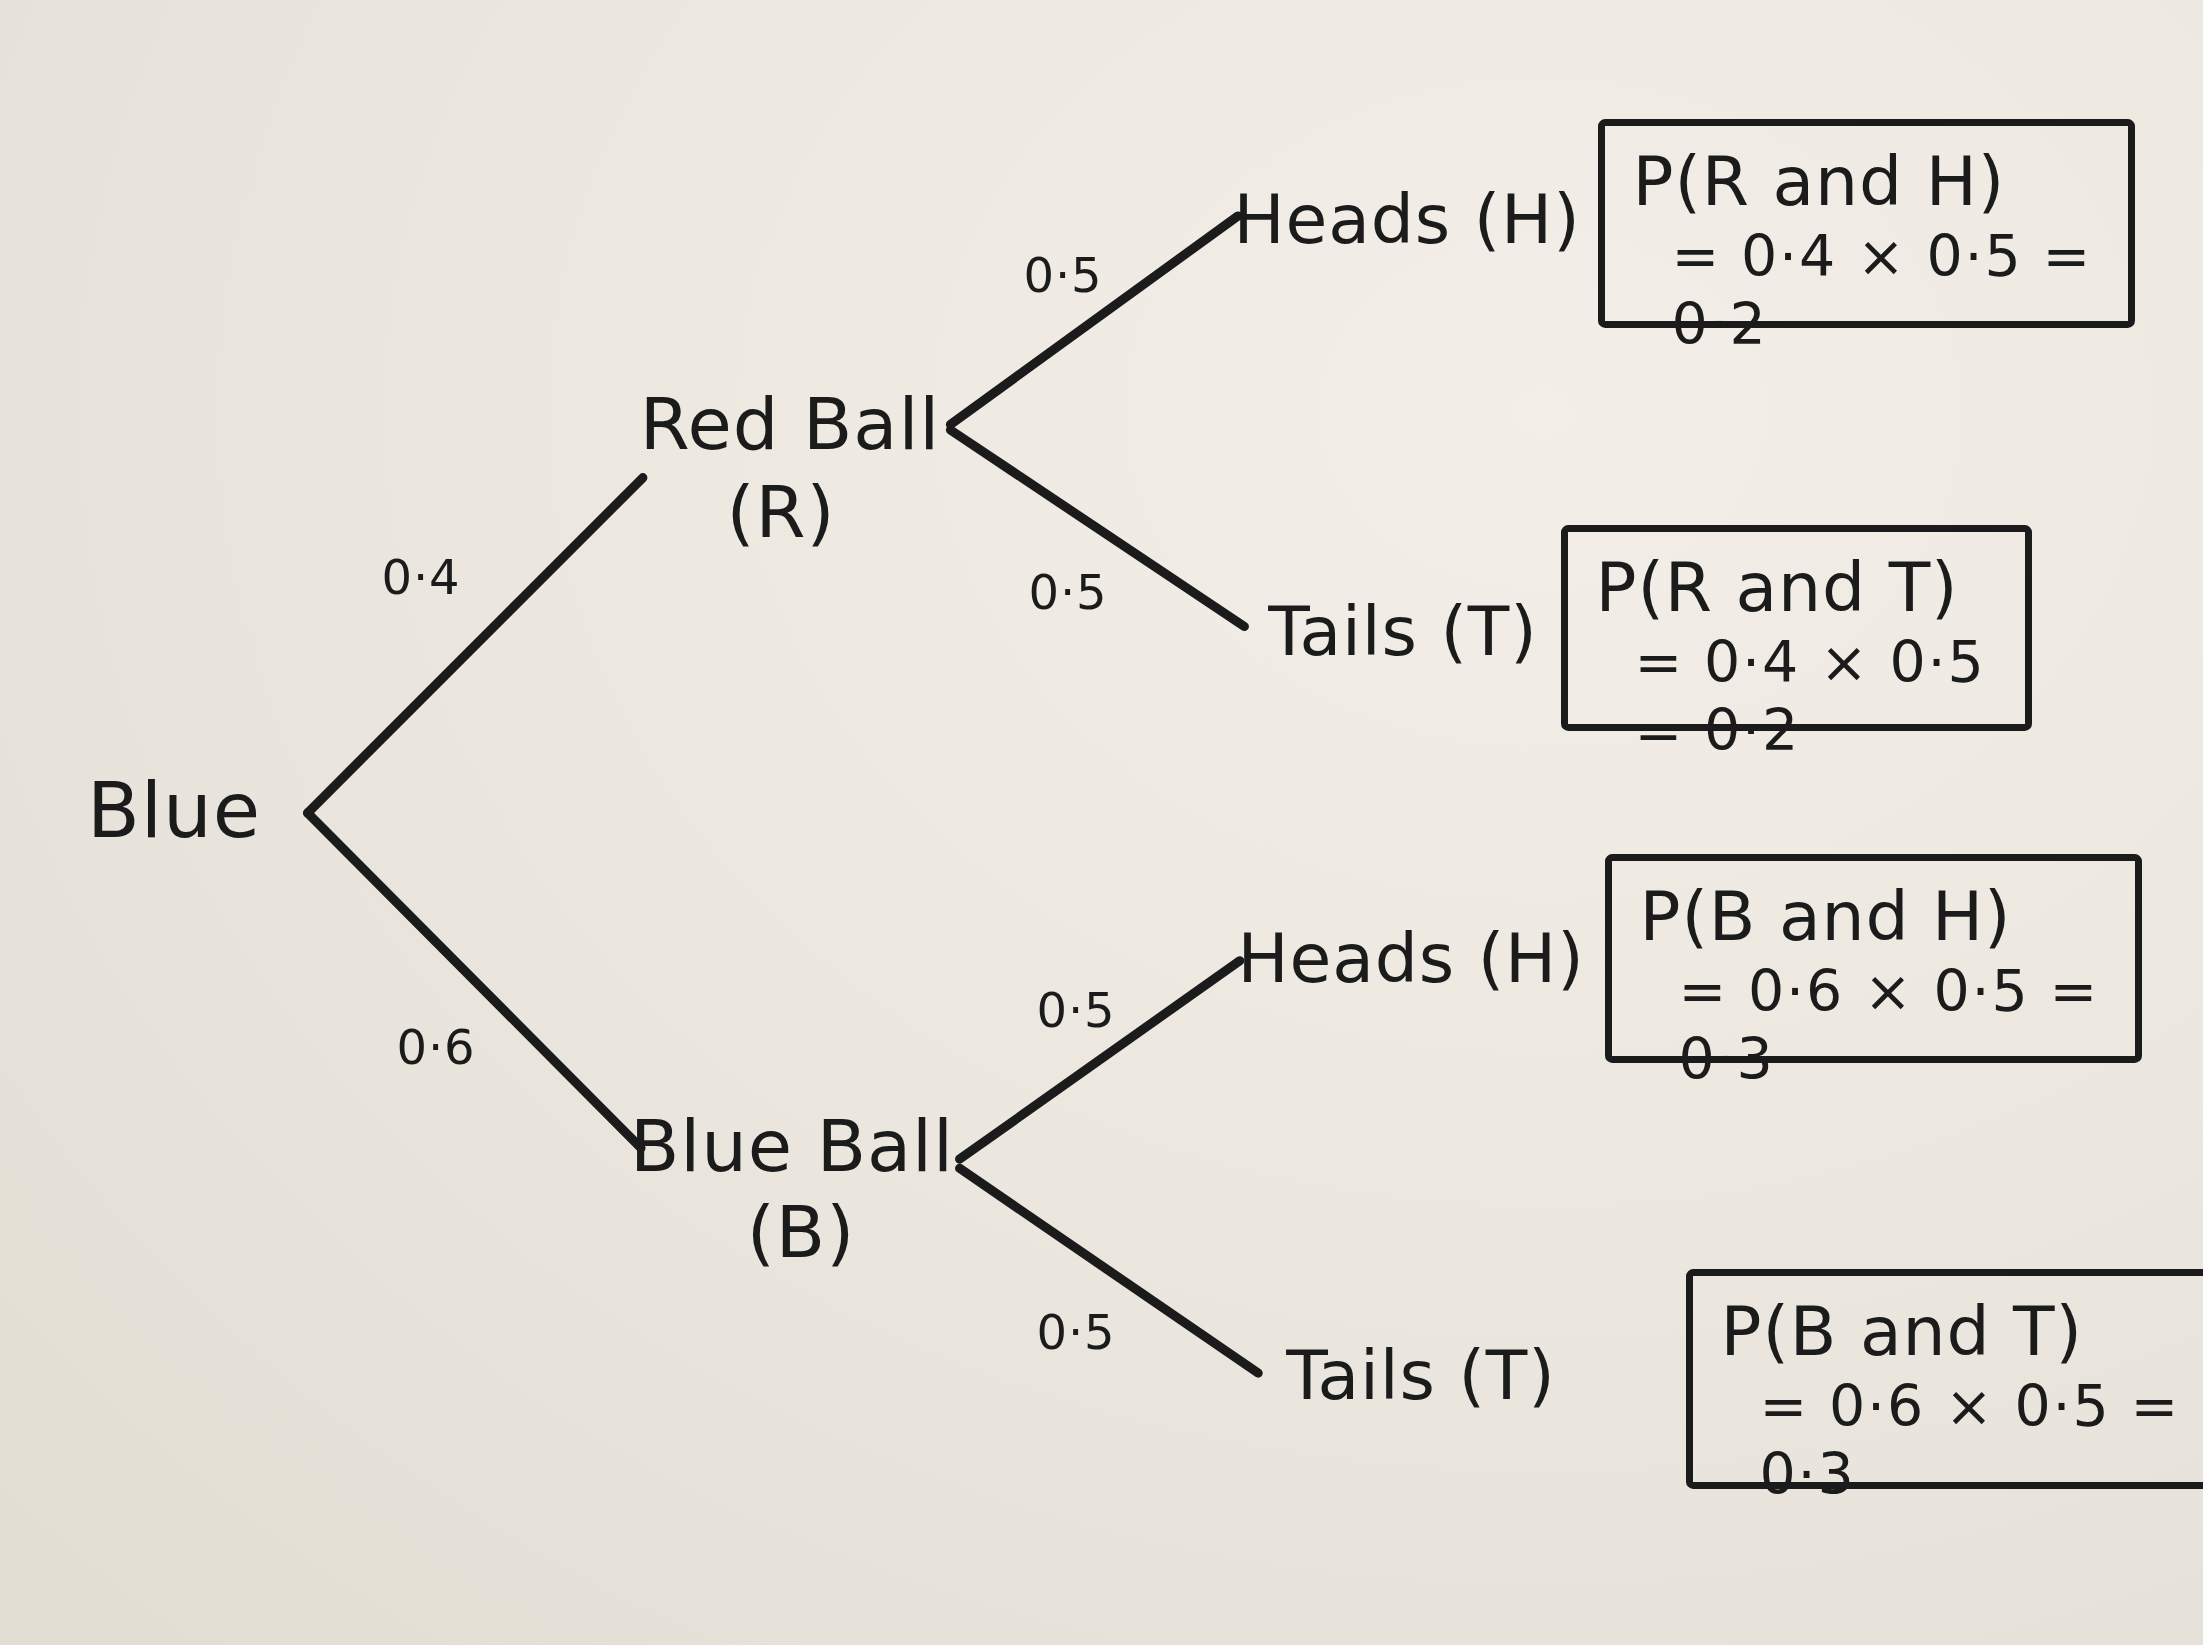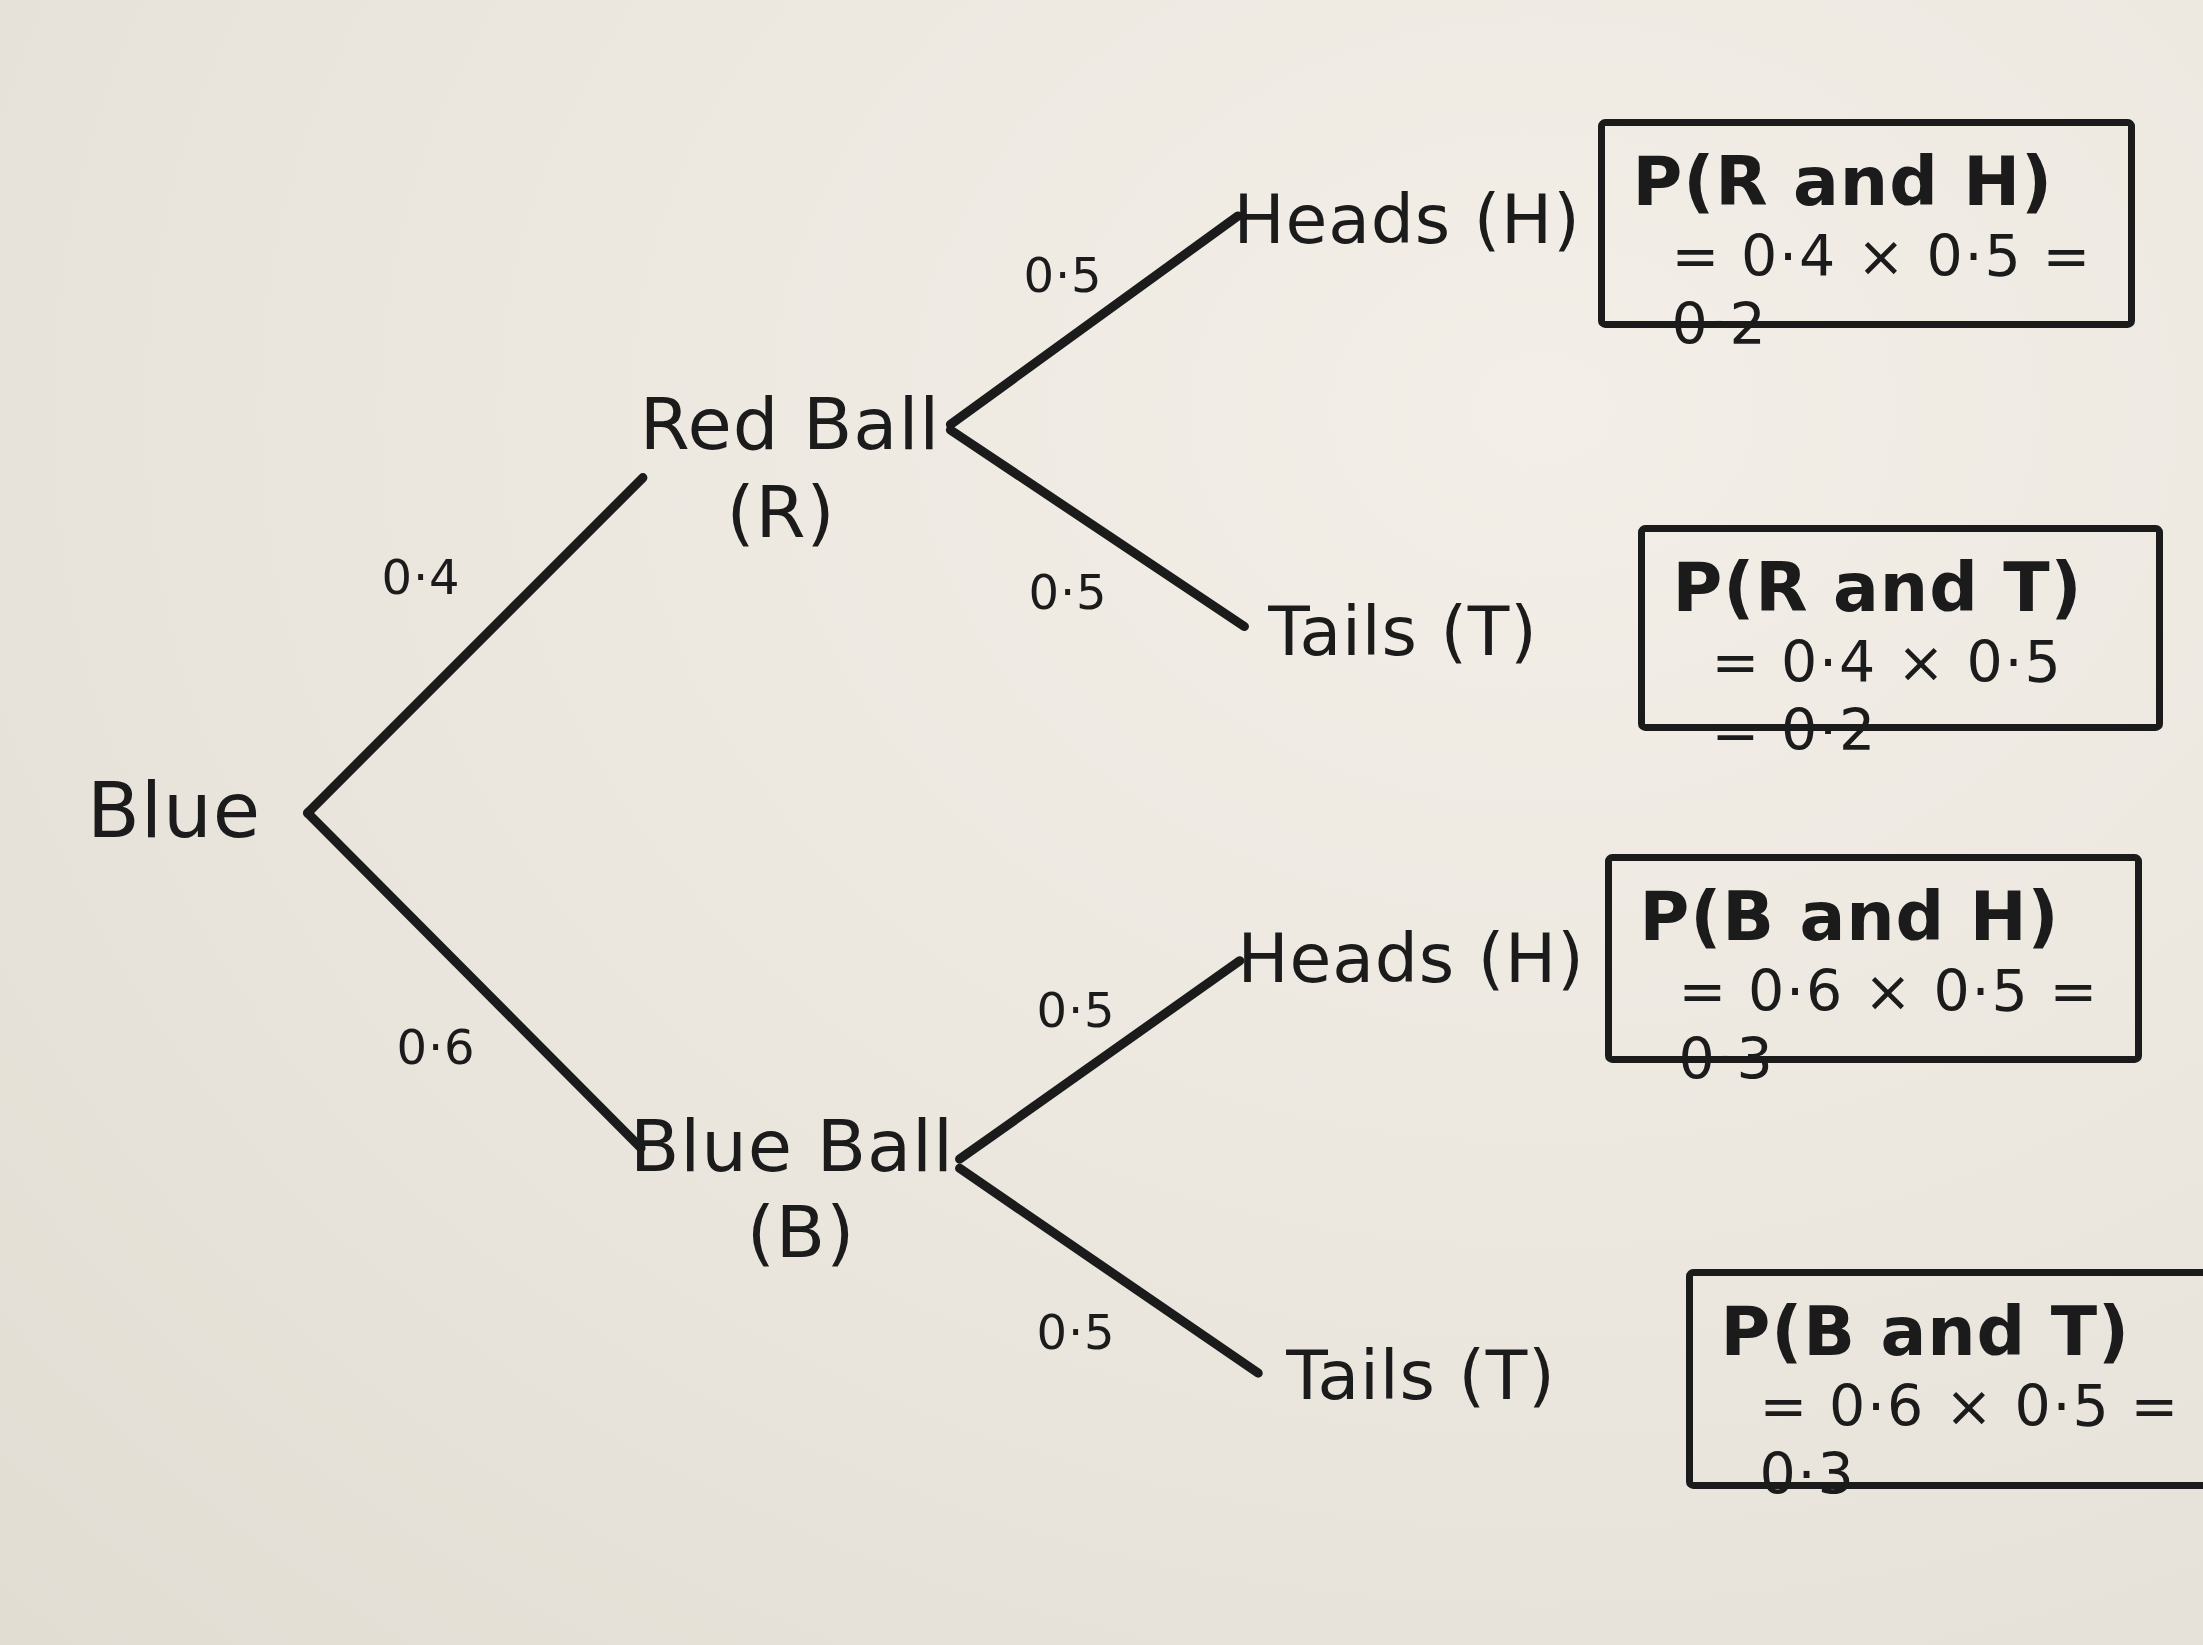--- a/index.html
+++ b/index.html
@@ -47,21 +47,21 @@
   .result-box {
     position: absolute;
     border: 7.3px solid #1b1b1b;
     border-radius: 7.3px;
     background: transparent;
     padding: 16.5px 26px 18.4px 27.5px;
     box-sizing: border-box;
   }
   .result-title {
     font-size: 68px;
-    font-weight: 700;
+    font-weight: 400;
     letter-spacing: 0.9px;
     line-height: 1.15;
   }
   .result-calc {
     font-size: 57px;
     font-weight: 500;
     letter-spacing: 1.8px;
     line-height: 1.2;
     padding-left: 39px;
     margin-top: 1px;
@@ -100,21 +100,21 @@
   <div class="lbl outcome-lbl" style="left:1407px; top:219px;">Heads (H)</div>
   <div class="lbl outcome-lbl" style="left:1403px; top:631px;">Tails (T)</div>
   <div class="lbl outcome-lbl" style="left:1411px; top:958px;">Heads (H)</div>
   <div class="lbl outcome-lbl" style="left:1421px; top:1375px;">Tails (T)</div>
 
   <div class="result-box" style="left:1598px; top:119px;  width:537px; height:209px;">
     <div class="result-title">P(R and H)</div>
     <div class="result-calc">= 0·4 × 0·5 = 0·2</div>
   </div>
 
-  <div class="result-box" style="left:1638px; top:525px;  width:525px; height:206px;">
+  <div class="result-box" style="left:1561px; top:525px;  width:471px; height:206px;">
     <div class="result-title">P(R and T)</div>
     <div class="result-calc">= 0·4 × 0·5 = 0·2</div>
   </div>
 
   <div class="result-box" style="left:1605px; top:854px;  width:537px; height:209px;">
     <div class="result-title">P(B and H)</div>
     <div class="result-calc">= 0·6 × 0·5 = 0·3</div>
   </div>
 
   <div class="result-box" style="left:1686px; top:1269px; width:551px; height:220px;">

